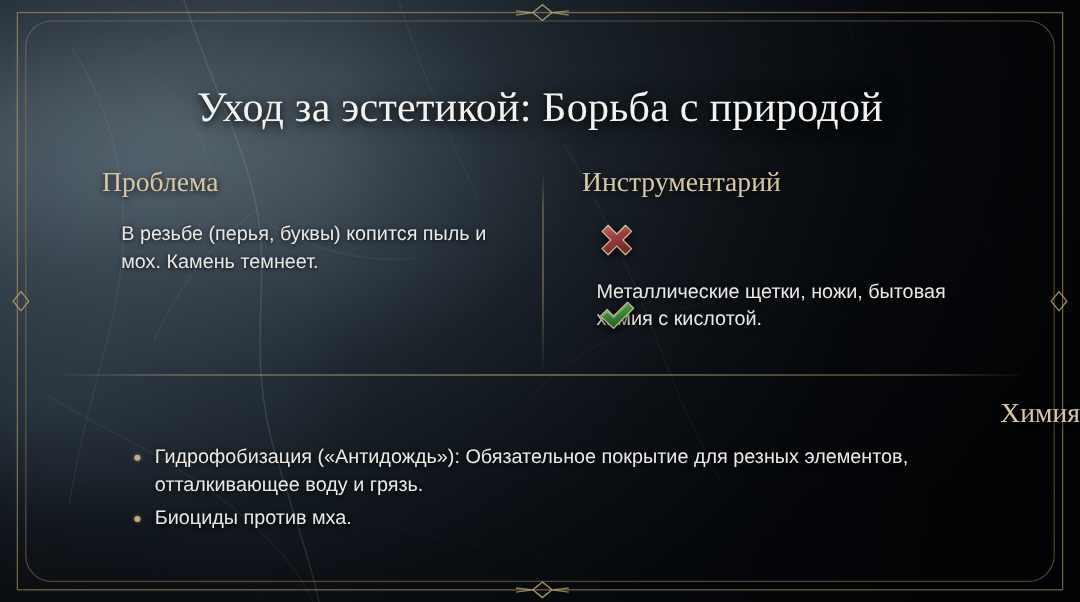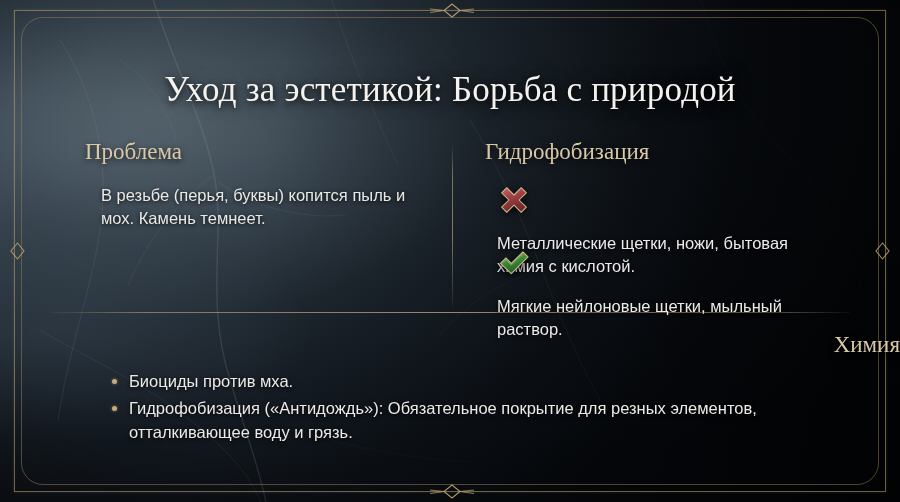--- a/index.html
+++ b/index.html
@@ -270,21 +270,21 @@
   <div class="content">
 
     <h1 class="title">Уход за эстетикой: Борьба с природой</h1>
 
     <div class="vdivider"></div>
     <div class="hdivider"></div>
 
     <div class="col-head" id="head-problem">Проблема</div>
     <div class="body-text" id="problem-body">В резьбе (перья, буквы) копится пыль и мох. Камень темнеет.</div>
 
-    <div class="col-head" id="head-tools">Гидрофобизация</div>
+    <div class="col-head" id="head-tools">Инструментарий</div>
 
     <div class="tool-row" id="tool-row-bad">
       <svg class="tool-icon" viewBox="0 0 40 40">
         <defs>
           <linearGradient id="gradX" x1="0" y1="0" x2="0.35" y2="1">
             <stop offset="0%" stop-color="#c06b6b"></stop>
             <stop offset="45%" stop-color="#9e4144"></stop>
             <stop offset="100%" stop-color="#6d2a2d"></stop>
           </linearGradient>
         </defs>
@@ -299,23 +299,22 @@
         <defs>
           <linearGradient id="gradV" x1="0" y1="0" x2="0.3" y2="1">
             <stop offset="0%" stop-color="#7fc36c"></stop>
             <stop offset="45%" stop-color="#3f8f3a"></stop>
             <stop offset="100%" stop-color="#255e25"></stop>
           </linearGradient>
         </defs>
         <path d="M4 20.5 L10.5 14 L16.8 20.5 L30.5 6.8 L36.5 12.8 L16.8 32.5 Z" fill="url(#gradV)" stroke="#d7b98c" stroke-width="1.2" stroke-linejoin="round"></path>
         <path d="M6.4 20.2 L10.6 16 L16.8 22.4 L30.4 9" fill="none" stroke="#b7e6a6" stroke-width="1.1" opacity="0.5"></path>
       </svg>
-      <div class="tool-text">Мягкие нейлоновые щетки, мыльный раствор.</div>
     </div>
 
     <div id="head-chem">Химия</div>
     <ul class="bullets">
+      <li>Гидрофобизация («Антидождь»): Обязательное покрытие для резных элементов, отталкивающее воду и грязь.</li>
       <li>Биоциды против мха.</li>
-      <li>Гидрофобизация («Антидождь»): Обязательное покрытие для резных элементов, отталкивающее воду и грязь.</li>
     </ul>
 
   </div>
 </div>
 
 </body></html>

